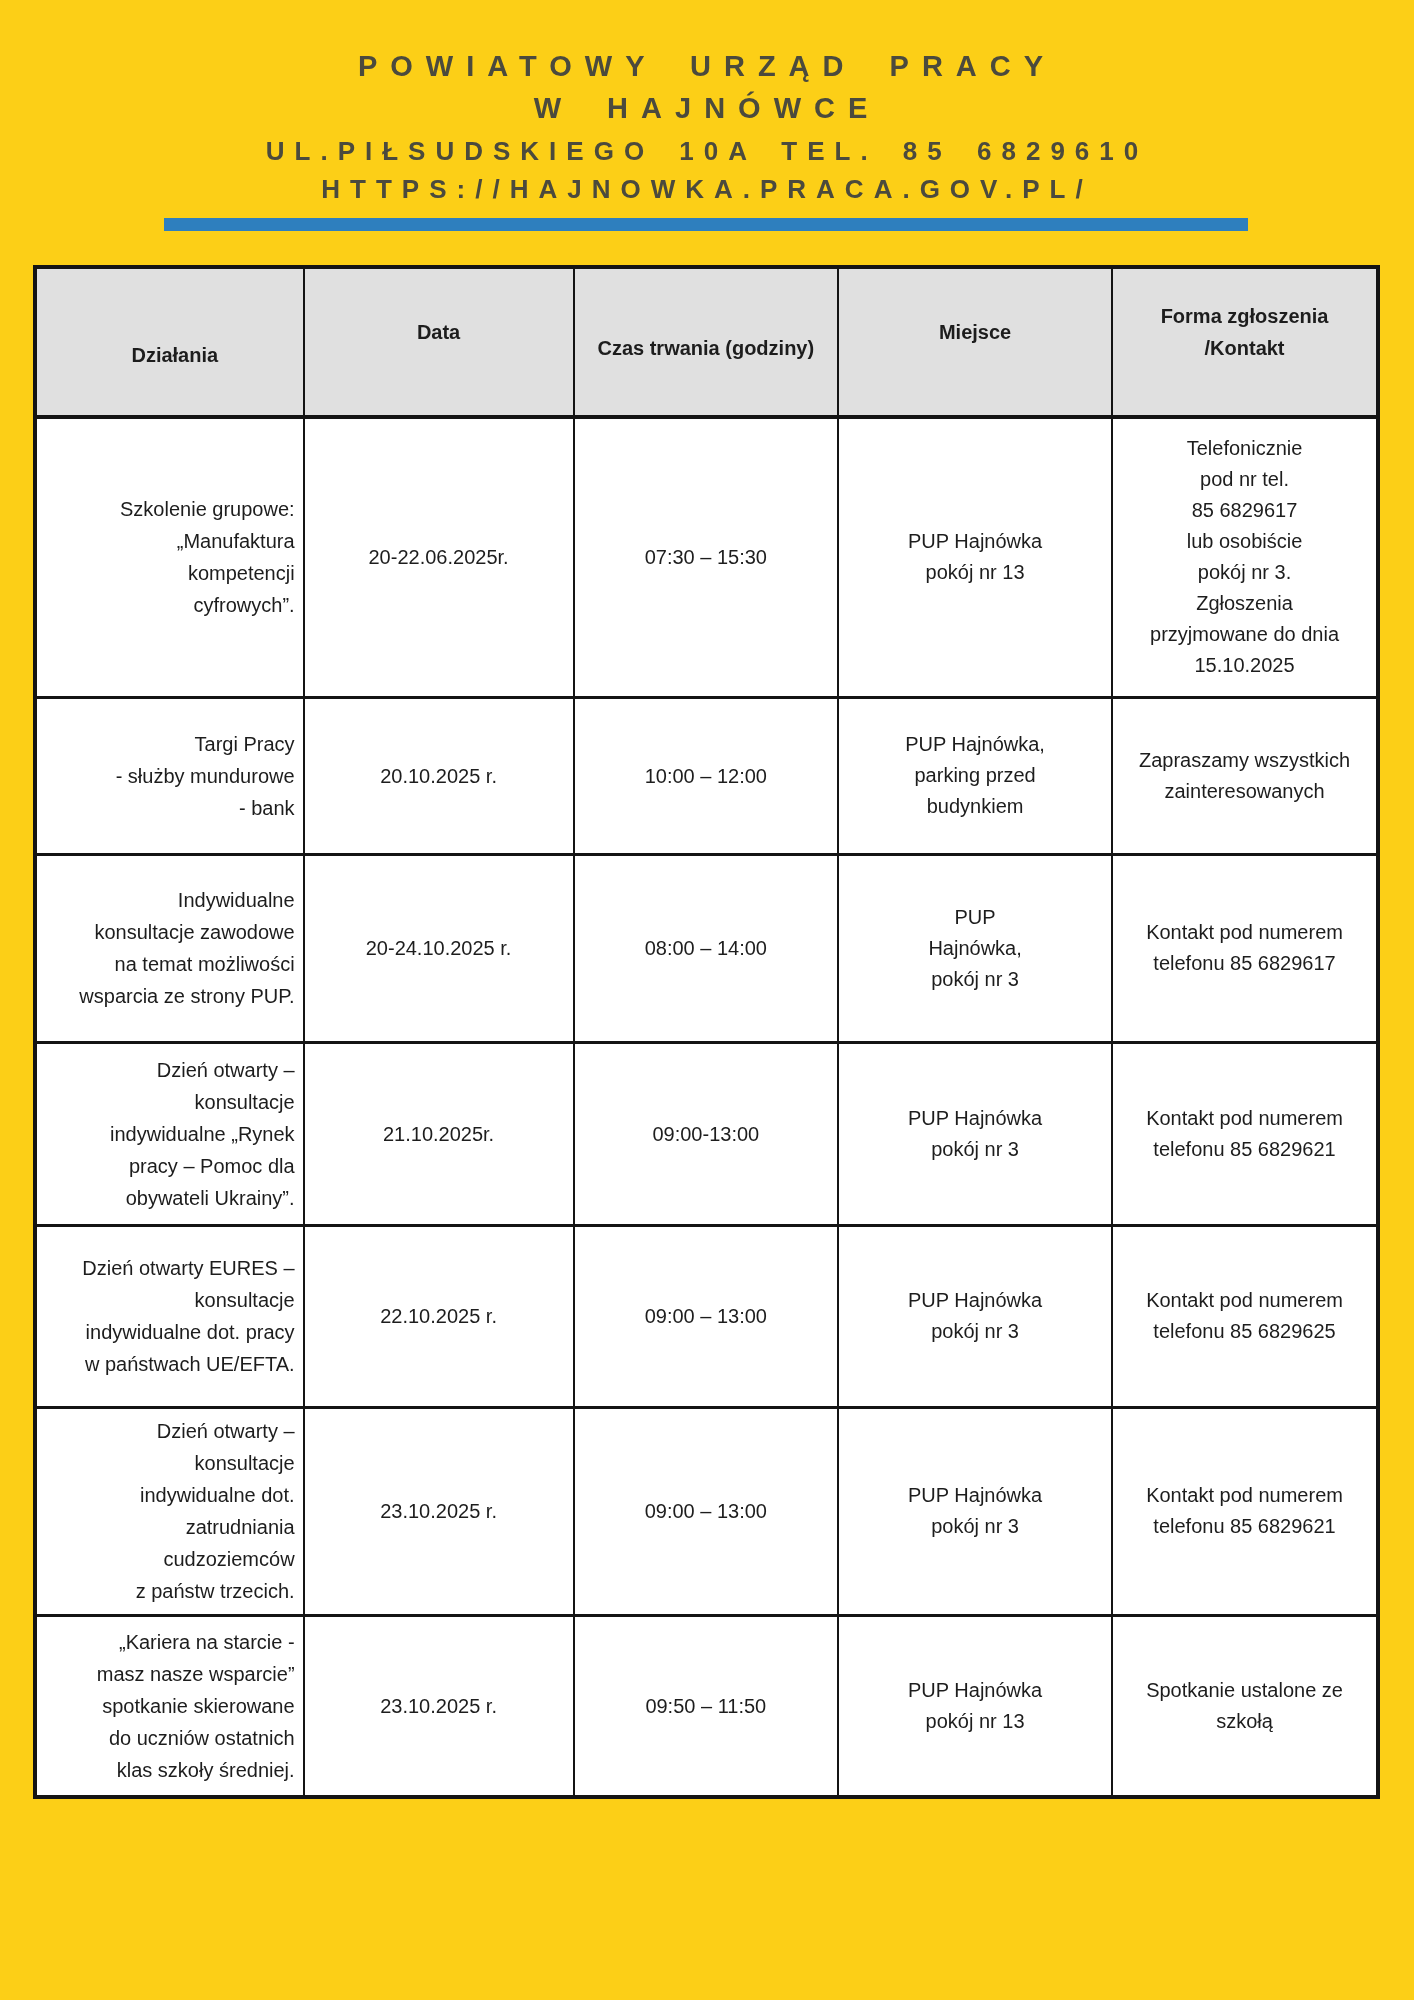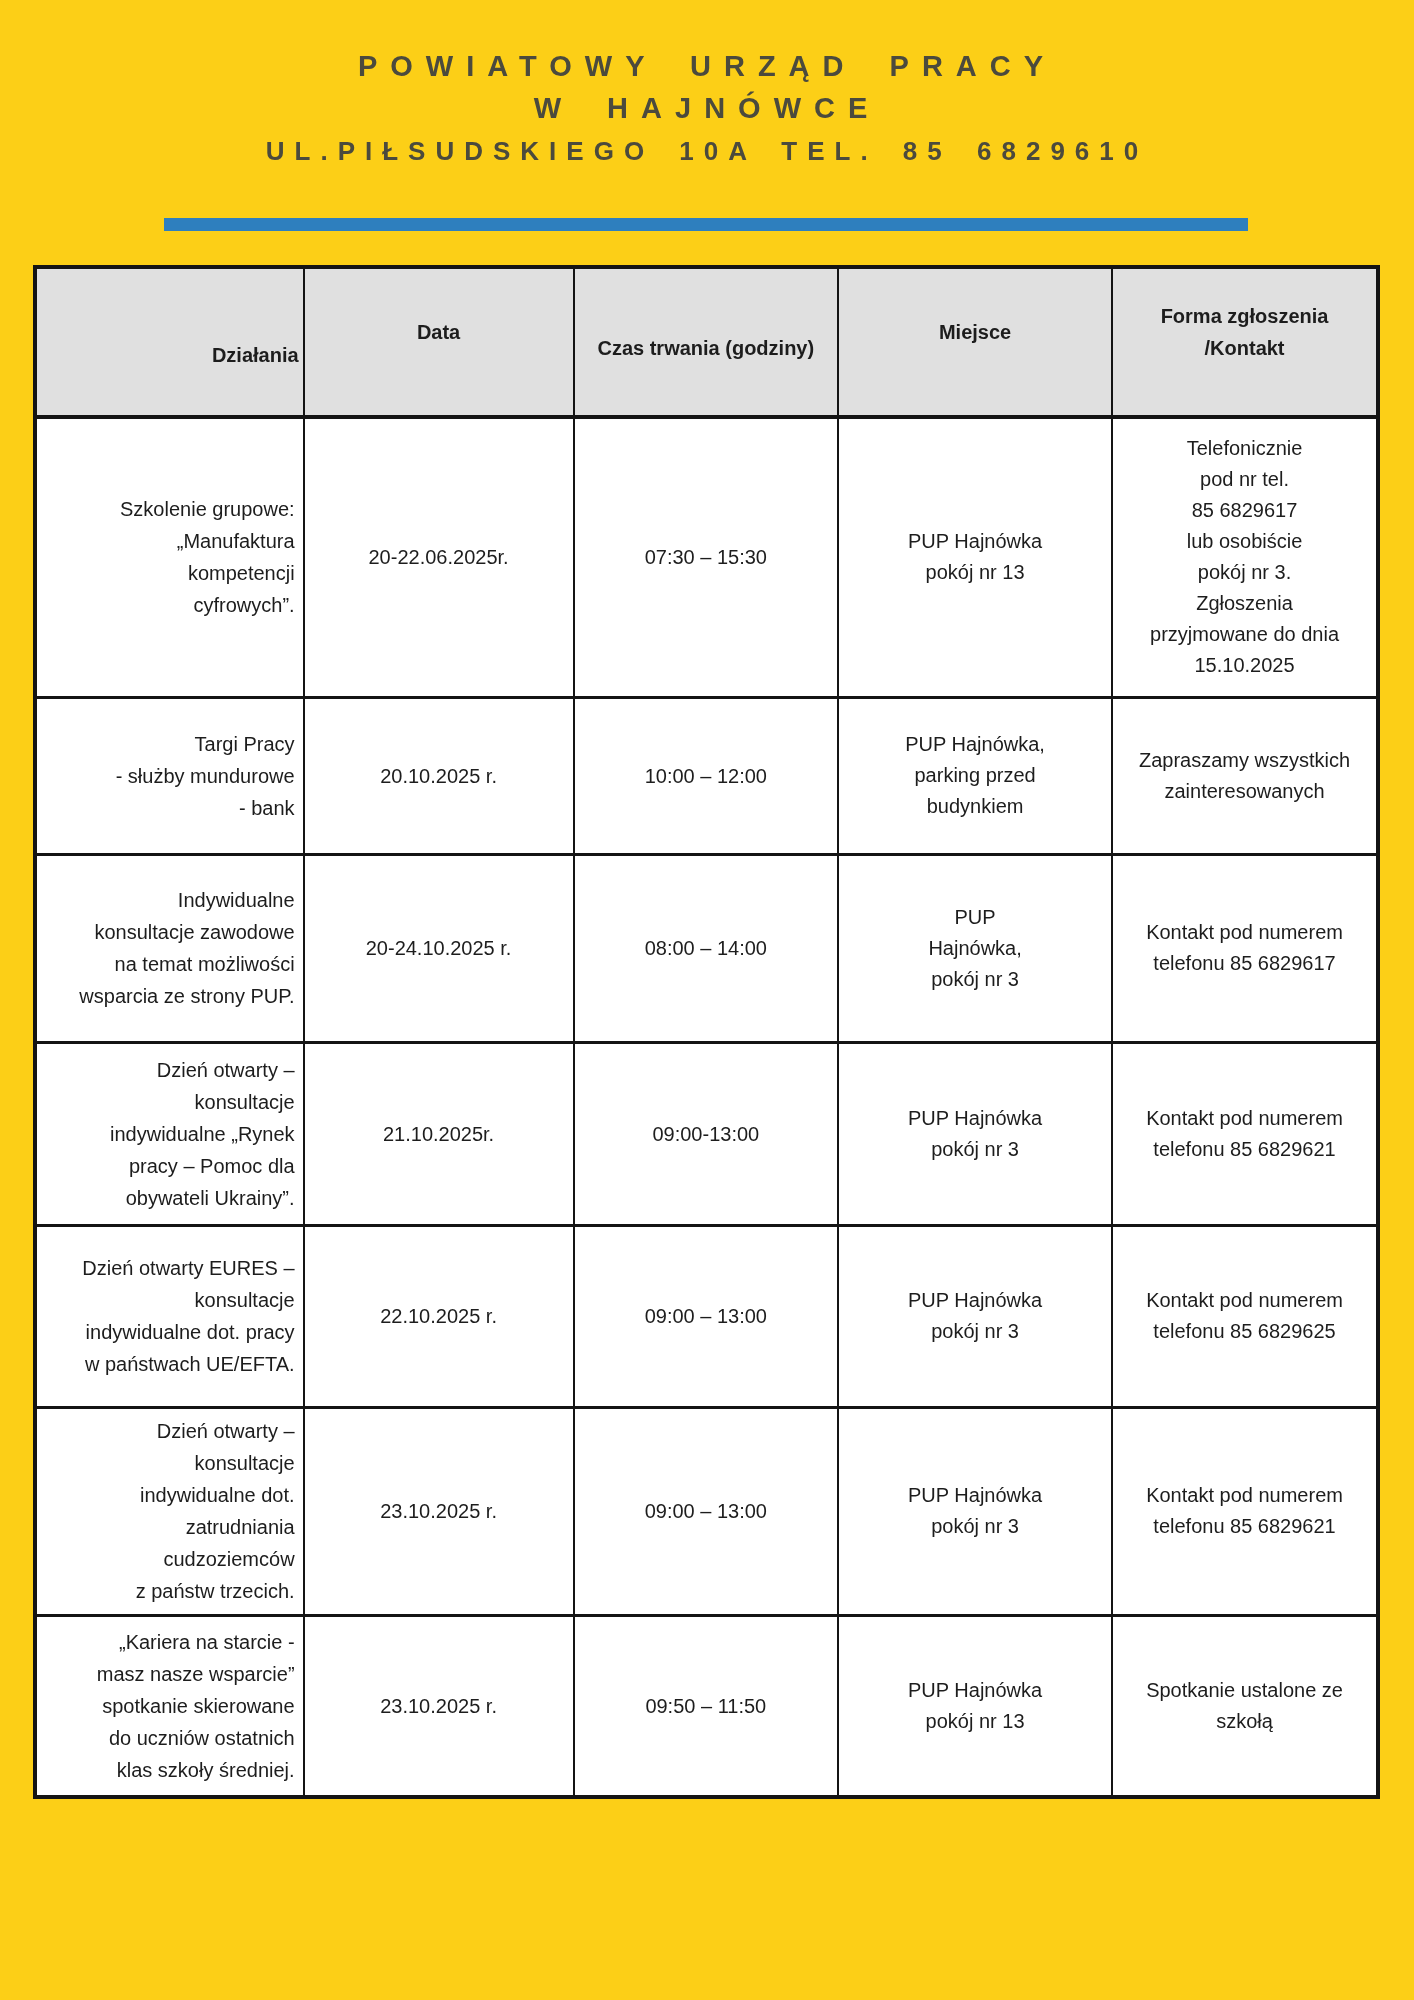--- a/index.html
+++ b/index.html
@@ -34,35 +34,36 @@
   col.c1{width:20.0%;} col.c2{width:20.1%;} col.c3{width:19.7%;}
   col.c4{width:20.4%;} col.c5{width:19.8%;}
 
   th,td{border:2px solid var(--border);white-space:pre-line;
     font-size:20px;line-height:32px;vertical-align:middle;text-align:center;
     overflow:hidden;}
   tr{border-bottom:3px solid var(--border);}
 
   thead th{background:var(--table_header_bg);font-weight:700;padding:0 2px 20px 2px;
     border-bottom:4px solid var(--border);}
-  thead th.h-dzialania{text-align:right;vertical-align:bottom;padding:0 4px 44px 14px;}
+  thead th.h-dzialania{text-align:center;vertical-align:bottom;padding:0 4px 44px 14px;}
   thead th.h-czas{padding:12px 2px 0 2px;}
 
   td.cell-activity{text-align:right;padding:6px 8px 6px 14px;}
   td.cell-date,td.cell-time{padding:0 4px;}
   td.cell-place,td.cell-contact{padding:4px 12px;line-height:31px;}
 </style>
 </head>
 <body>
 
 <div class="page">
 
   <div class="hdr-line hdr-l2">W HAJNÓWCE</div>
   <div class="hdr-line hdr-l1">POWIATOWY URZĄD PRACY</div>
   <div class="hdr-line hdr-l3">UL.PIŁSUDSKIEGO 10A TEL. 85 6829610</div>
+  <div class="hdr-line hdr-l4">HTTPS://HAJNOWKA.PRACA.GOV.PL/</div>
 
   <div class="blue-bar"></div>
 
   <table class="events">
     <colgroup>
       <col class="c1">
         <col class="c2">
         <col class="c3">
         <col class="c4">
         <col class="c5">

